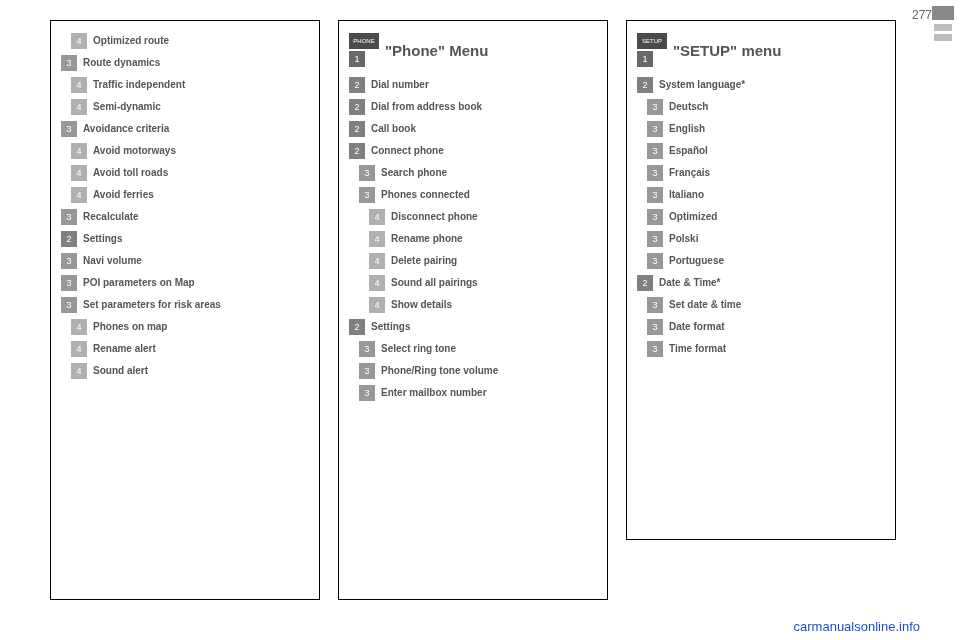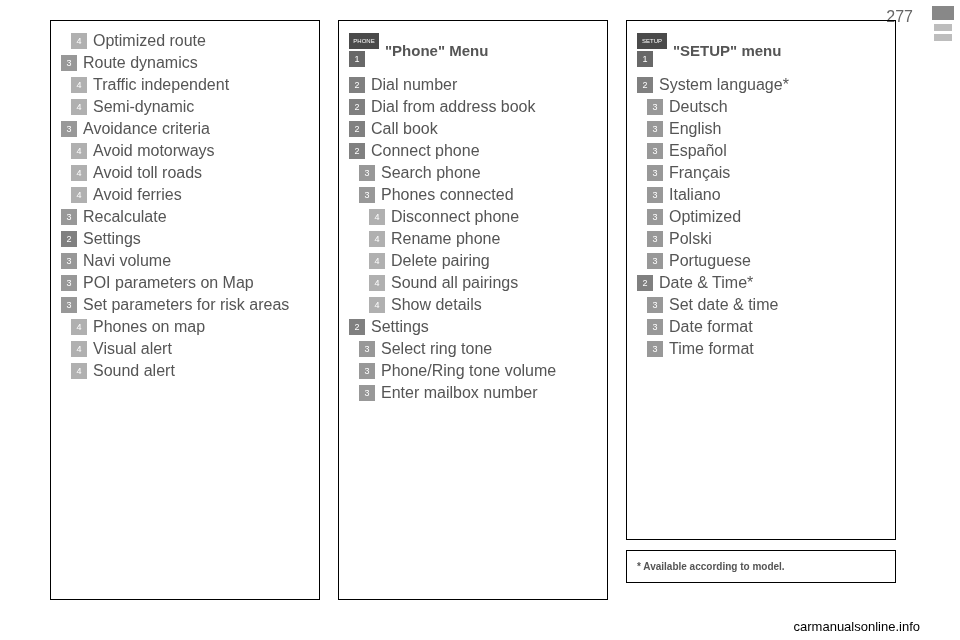--- a/index.html
+++ b/index.html
@@ -7,22 +7,22 @@
   body {
     background: #fff;
     font-family: Arial, Helvetica, sans-serif;
     font-size: 11px;
     color: #333;
     position: relative;
   }
   .page-num {
     position: absolute;
     top: 8px;
-    right: 47px;
-    font-size: 16px;
+    right: 28px;
+    font-size: 12px;
     color: #666;
   }
   .side-tab {
     position: absolute;
     top: 6px;
     right: 6px;
     width: 22px;
   }
   .side-tab .block {
     width: 22px;
@@ -82,22 +82,22 @@
     flex-shrink: 0;
   }
   .num.d1 { background: #686868; }
   .num.d2 { background: #808080; }
   .num.d3 { background: #989898; }
   .num.d4 { background: #b0b0b0; }
   .indent-1 { margin-left: 0px; }
   .indent-2 { margin-left: 10px; }
   .indent-3 { margin-left: 20px; }
   .label {
-    font-weight: normal;
-    font-size: 16px;
+    font-weight: bold;
+    font-size: 10px;
     color: #555;
     line-height: 16px;
   }
   .title-row {
     display: flex;
     align-items: center;
     margin-bottom: 10px;
   }
   .title-row .chip {
     width: 30px;
@@ -115,21 +115,21 @@
     font-weight: bold;
     color: #555;
     margin-left: 6px;
   }
   .col3 { display:flex; flex-direction:column; }
   .watermark {
     position: absolute;
     bottom: 6px;
     right: 40px;
     font-size: 13px;
-    color: #000000;
+    color: #1d4ed8;
     font-family: Arial, sans-serif;
   }
 </style>
 </head>
 <body>
 
 <div class="page-num">277</div>
 
 <div class="side-tab">
   <div class="block dark"></div>
@@ -191,21 +191,21 @@
       <div class="row indent-1">
         <div class="num d3">3</div>
         <div class="label">Set parameters for risk areas</div>
       </div>
       <div class="row indent-2">
         <div class="num d4">4</div>
         <div class="label">Phones on map</div>
       </div>
       <div class="row indent-2">
         <div class="num d4">4</div>
-        <div class="label">Visual alert</div>
+        <div class="label">Rename alert</div>
       </div>
       <div class="row indent-2">
         <div class="num d4">4</div>
         <div class="label">Sound alert</div>
       </div>
     </div>
 
   <div class="panel tall2">
     <div class="title-row">
       <div>
@@ -335,18 +335,17 @@
           <div class="row indent-2">
             <div class="num d3">3</div>
             <div class="label">Date format</div>
           </div>
           <div class="row indent-2">
             <div class="num d3">3</div>
             <div class="label">Time format</div>
           </div>
         </div>
     </div>
-    <div class="footnote-panel">* Available according to model.</div>
   </div>
 
 </div>
 
 <div class="watermark">carmanualsonline.info</div>
 
 </body></html>

